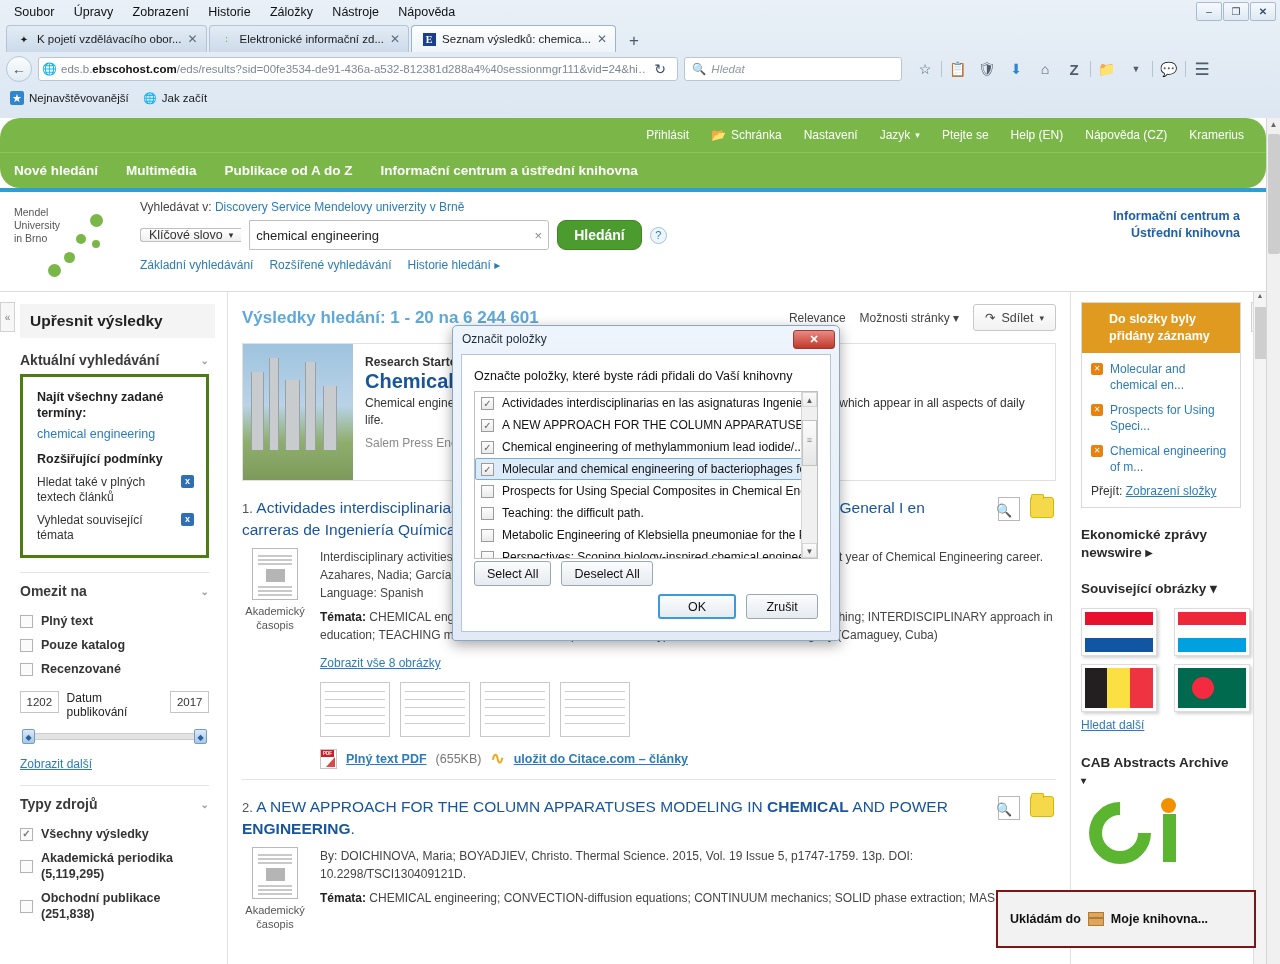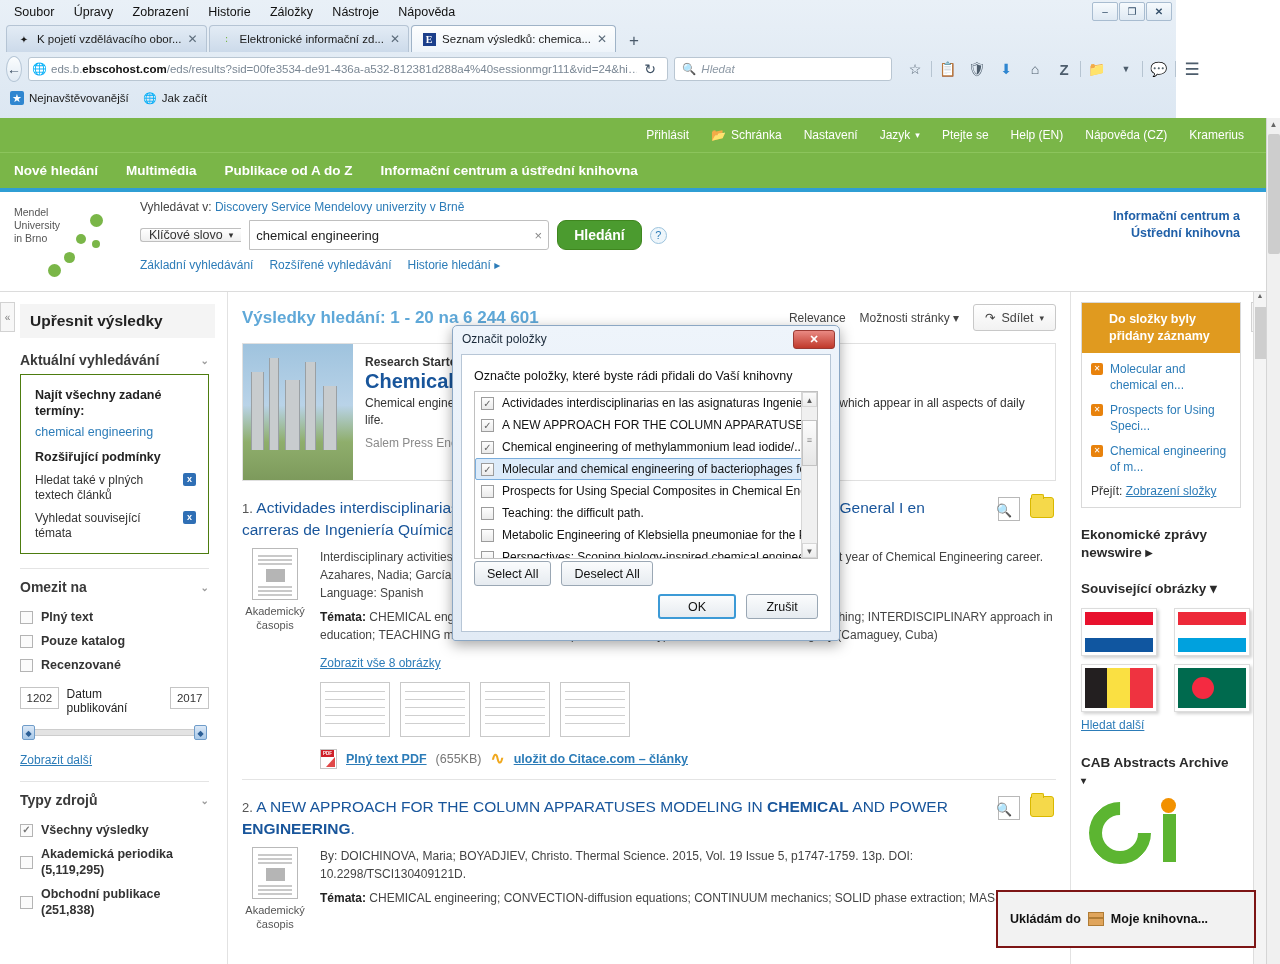--- a/index.html
+++ b/index.html
@@ -5,21 +5,21 @@
   * { box-sizing: border-box; }
   html, body { margin:0; padding:0; }
   body {
     width:1280px; height:964px; overflow:hidden;
     font-family:"Liberation Sans", sans-serif;
     font-size:12px; color:#222; background:#fff;
     position:relative;
   }
 
   
-  #chrome { position:absolute; left:0; top:0; width:1176px; height:118px;
+  #chrome { position:absolute; left:0; top:0; width:1280px; height:118px;
             background:linear-gradient(#e9f0f7,#dce7f2); }
   #menubar { height:22px; padding:3px 0 0 6px; position:relative; }
   .menu-item { display:inline-block; padding:2px 8px; font-size:12.5px; color:#111; }
   .win-btns { position:absolute; right:4px; top:2px; display:flex; gap:1px; }
   .win-btn { width:26px; height:19px; border:1px solid #a8bcd0;
              background:linear-gradient(#f6fafd,#dfe9f3); border-radius:2px;
              display:flex; align-items:center; justify-content:center;
              font-size:10px; color:#35506b; }
   .win-btn.close { font-weight:bold; }
 
@@ -74,21 +74,21 @@
   #page { position:absolute; left:0; top:118px; width:1266px; height:846px;
           background:#fff; overflow:hidden; }
   #vscroll { position:absolute; right:0; top:118px; width:14px; height:846px;
              background:#f0f0f0; border-left:1px solid #d5d5d5; }
   #vscroll .sb-arrow { height:14px; text-align:center; font-size:8px;
                        color:#666; line-height:14px; background:#f0f0f0; }
   #vscroll .sb-thumb { position:absolute; left:1px; top:16px; width:12px;
                        height:120px; background:#cdcdcd; border-radius:2px; }
 
   
-  #greenbar { background:#7ab648; height:70px; position:relative; }
+  #greenbar { background:#7ab648; height:70px; position:relative;border-radius:20px; }
   #toprow { height:34px; display:flex; align-items:center; justify-content:flex-end;
             gap:22px; padding-right:22px; font-size:12px; color:#fff; }
   #toprow .tl { display:flex; align-items:center; gap:5px; }
   #navrow { height:36px; display:flex; align-items:center; gap:28px;
             padding-left:14px; font-size:13.5px; color:#fff; font-weight:bold;
             border-top:1px solid #8cc45c; }
   #bluestripe { height:4px; background:#2f9ed4; }
 
   
   #searchhdr { height:100px; background:#fff; position:relative; padding-left:14px;
@@ -137,21 +137,21 @@
   #collapseL { left:0; }
   #collapseR { right:0; top:10px; }
 
   
   .lf-title { margin:12px 12px 0 20px; background:#f4f4f4; padding:8px 10px;
               font-size:15.5px; font-weight:bold; color:#222; }
   .lf-sec { margin:14px 18px 0 20px; }
   .lf-sec-hd { display:flex; justify-content:space-between; align-items:center;
                font-size:14px; font-weight:bold; color:#3a3a3a; padding-bottom:6px; }
   .chev { color:#9a9a9a; font-size:10px; }
-  .lf-box { border:1px solid #4d7c0f; padding:12px 12px 12px 14px; }
+  .lf-box { border:3px solid #4d7c0f; padding:12px 12px 12px 14px; }
   .lf-b { font-weight:bold; font-size:12.5px; color:#222; line-height:16px; }
   .lf-link { color:#2c7cb8; font-size:12.5px; margin:6px 0 10px; }
   .lf-row { display:flex; justify-content:space-between; align-items:flex-start;
             gap:6px; margin-top:8px; font-size:12px; color:#333; line-height:15px; }
   .xbtn { width:13px; height:13px; flex:none; background:#2f6fb5; color:#fff;
           font-size:9px; display:flex; align-items:center; justify-content:center;
           border-radius:2px; font-weight:bold; }
   .cb { width:13px; height:13px; border:1px solid #b4b4b4; background:#fbfbfb;
         display:inline-flex; align-items:center; justify-content:center;
         font-size:10px; color:#555; flex:none; }

